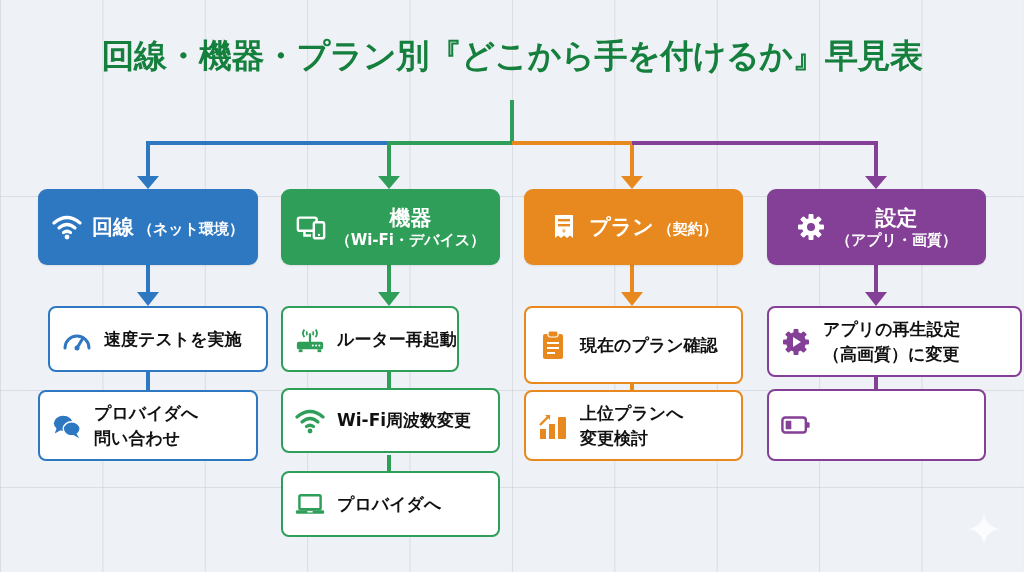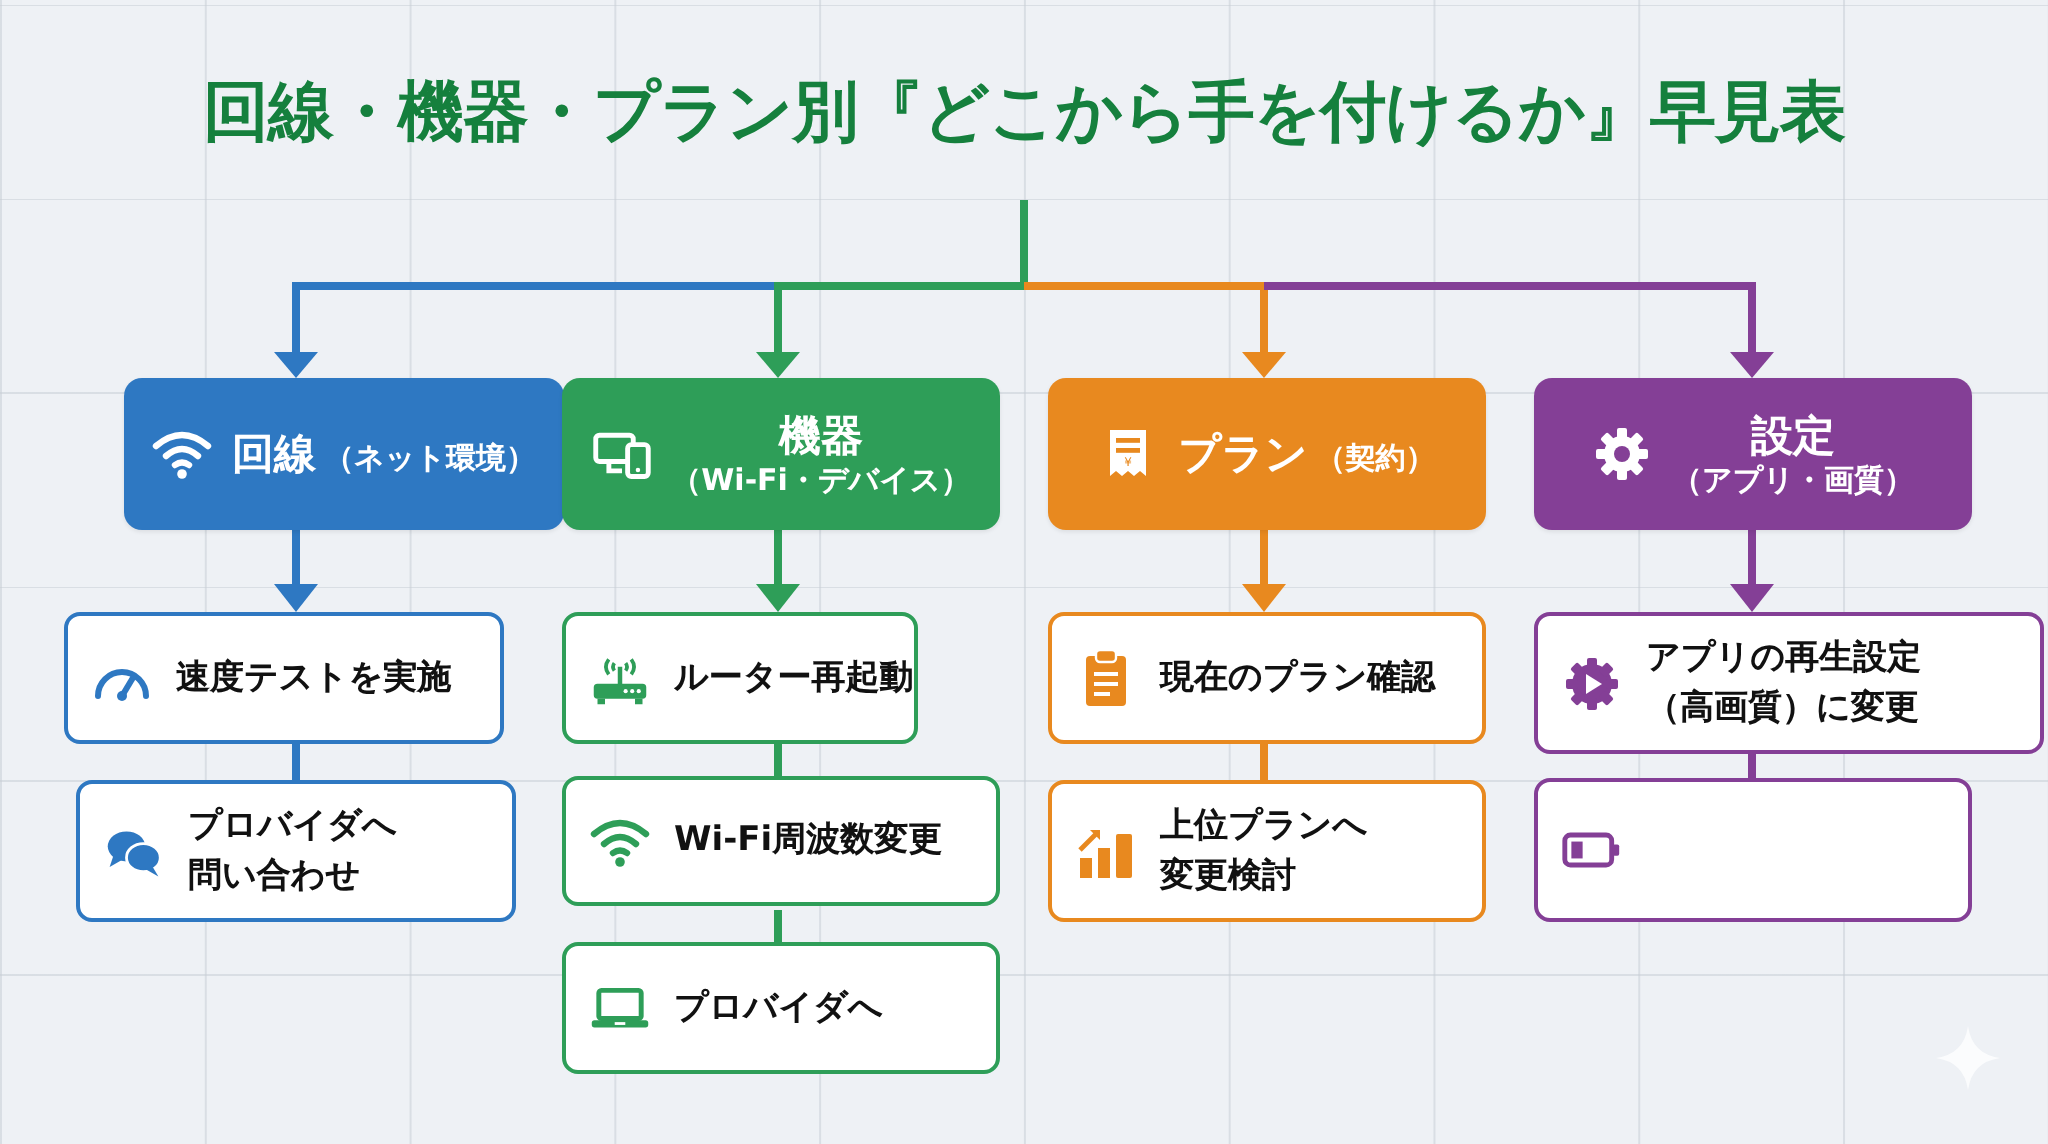--- a/index.html
+++ b/index.html
@@ -64,36 +64,36 @@
   <line x1="876" y1="265" x2="876" y2="296" stroke="#843f96" stroke-width="4"></line>
   <polygon points="865,292 887,292 876,306" fill="#843f96"></polygon>
 
   <line x1="148" y1="372" x2="148" y2="390" stroke="#2e78c2" stroke-width="4"></line>
   <line x1="389" y1="372" x2="389" y2="390" stroke="#2e9e58" stroke-width="4"></line>
   <line x1="389" y1="455" x2="389" y2="473" stroke="#2e9e58" stroke-width="4"></line>
   <line x1="632" y1="372" x2="632" y2="390" stroke="#e8891f" stroke-width="4"></line>
   <line x1="876" y1="377" x2="876" y2="391" stroke="#843f96" stroke-width="4"></line>
 </svg>
 
-<div class="head inline" style="left:38px;width:220px;background:#2e78c2;margin-left:24px;">
+<div class="head inline" style="left:38px;width:220px;background:#2e78c2;">
   <span class="ico">
     <svg width="30" height="26" viewBox="0 0 30 26">
         <path d="M2 9 Q15 -2 28 9" stroke="#fff" stroke-width="3.2" fill="none" stroke-linecap="round"></path>
         <path d="M7 14 Q15 7 23 14" stroke="#fff" stroke-width="3.2" fill="none" stroke-linecap="round"></path>
         <path d="M11.5 18.5 Q15 16 18.5 18.5" stroke="#fff" stroke-width="3.2" fill="none" stroke-linecap="round"></path>
         <circle cx="15" cy="23" r="2.4" fill="#fff"></circle>
       </svg>
   </span>
   <span class="txt">
     <span class="main">回線</span>
     <span class="sub">（ネット環境）</span>
   </span>
 </div>
 
-<div class="card" style="left:32px;top:306px;width:220px;height:66px;border-color:#2e78c2;text-align:center;">
+<div class="card" style="left:48px;top:306px;width:220px;height:66px;border-color:#2e78c2;text-align:center;">
   <span class="ico">
     <svg width="30" height="24" viewBox="0 0 30 24">
         <path d="M3 21 A12 12 0 0 1 27 21" stroke="#2e78c2" stroke-width="3" fill="none" stroke-linecap="round"></path>
         <line x1="15" y1="21" x2="21" y2="11" stroke="#2e78c2" stroke-width="3" stroke-linecap="round"></line>
         <circle cx="15" cy="21" r="2.5" fill="#2e78c2"></circle>
       </svg>
   </span>
   <span class="lbl">速度テストを実施</span>
 </div>
 
@@ -175,21 +175,21 @@
         <rect x="5" y="11" width="12" height="2.4" fill="#e8891f"></rect>
         <text x="11" y="20" font-size="6" fill="#e8891f" text-anchor="middle" font-family="DejaVu Sans, sans-serif">¥</text>
       </svg>
   </span>
   <span class="txt">
     <span class="main">プラン</span>
     <span class="sub">（契約）</span>
   </span>
 </div>
 
-<div class="card" style="left:524px;top:306px;width:219px;height:66px;border-color:#e8891f;">
+<div class="card" style="left:524px;top:306px;width:219px;height:78px;border-color:#e8891f;">
   <span class="ico">
     <svg width="24" height="30" viewBox="0 0 24 30">
         <rect x="2" y="4" width="20" height="25" rx="2" fill="#e8891f"></rect>
         <rect x="7" y="1" width="10" height="6" rx="2" fill="#e8891f" stroke="#fff" stroke-width="1.2"></rect>
         <rect x="6" y="12" width="12" height="2" fill="#fff"></rect>
         <rect x="6" y="17" width="12" height="2" fill="#fff"></rect>
         <rect x="6" y="22" width="8" height="2" fill="#fff"></rect>
       </svg>
   </span>
   <span class="lbl">現在のプラン確認</span>

